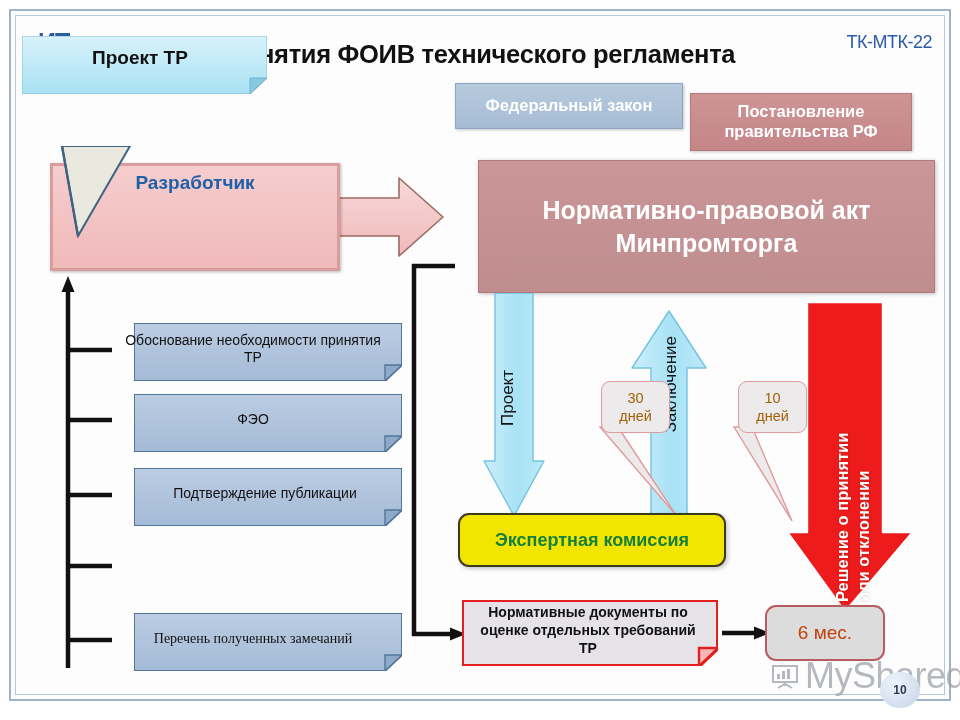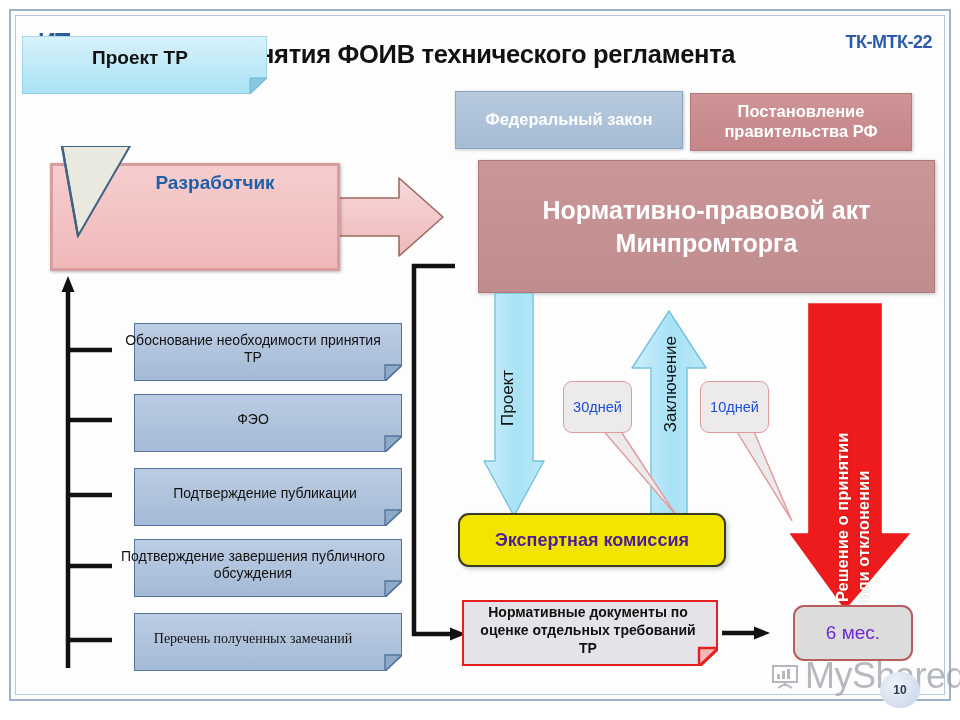--- a/index.html
+++ b/index.html
@@ -9,61 +9,61 @@
 
   
   .frame-outer{position:absolute;left:9px;top:9px;width:942px;height:692px;
       border:2px solid #9fb2cc;box-sizing:border-box;background:#fdfdfe;}
   .frame-inner{position:absolute;left:15px;top:15px;width:930px;height:680px;
       border:1px solid #b9c7db;box-sizing:border-box;}
 
   
   .logo-it{position:absolute;left:38px;top:30px;font-size:25px;font-weight:bold;
       color:#2e5b9c;letter-spacing:-1px;line-height:1;}
-  .deck-code{position:absolute;right:28px;top:32px;font-size:18px;font-weight:bold;
+  .deck-code{position:absolute;right:28px;top:32px;font-size:18px;font-weight:normal;
       color:#2c5ca8;letter-spacing:-.5px;}
   .slide-title{position:absolute;left:100px;top:40px;width:760px;
       font-size:25.5px;font-weight:bold;color:#111;letter-spacing:-.3px;
       white-space:nowrap;}
 
   
   .callout{position:absolute;left:50px;top:80px;width:295px;height:68px;
       background:#e9e9df;border:2px solid #3f6382;box-sizing:border-box;
       font-size:14.2px;color:#111;line-height:1.22;text-align:center;
       padding-top:6px;z-index:6;}
   .callout-tail{position:absolute;left:56px;top:146px;width:120px;height:92px;z-index:6;}
 
   
   .dev-panel{position:absolute;left:50px;top:163px;width:290px;height:108px;
       background:linear-gradient(180deg,#f6cdcd 0%,#f0b9ba 100%);
       border:3px solid #d99d9e;box-sizing:border-box;box-shadow:1px 1px 3px rgba(0,0,0,.28);
       z-index:4;}
   .dev-title{position:absolute;left:0;top:6px;width:100%;text-align:center;
-      font-size:19px;font-weight:bold;color:#1f5fa8;padding-left:20px;}
+      font-size:19px;font-weight:bold;color:#1f5fa8;}
   .doc-proekt{position:absolute;left:22px;top:36px;width:245px;height:58px;z-index:5;}
 
   
   .pink-arrow{position:absolute;left:335px;top:176px;width:110px;height:82px;z-index:3;}
 
   
   .doc-blue{position:absolute;z-index:3;padding-left:24px;}
   .doc-label{position:absolute;left:0;top:0;width:100%;height:100%;
       display:flex;align-items:center;justify-content:center;
       text-align:center;font-size:14px;color:#111;line-height:1.25;
       padding:0 16px 6px 10px;box-sizing:border-box;}
 
   
   .wires{position:absolute;left:0;top:0;width:960px;height:720px;z-index:2;}
 
   
   .hdr-box{position:absolute;box-sizing:border-box;display:flex;
       align-items:center;justify-content:center;text-align:center;
       font-size:16.5px;font-weight:bold;color:#ffffff;line-height:1.2;
       box-shadow:1px 1px 3px rgba(0,0,0,.22);}
-  .hdr-fz{left:455px;top:91px;width:228px;height:58px;
+  .hdr-fz{left:455px;top:83px;width:228px;height:46px;
       background:linear-gradient(180deg,#b7cade 0%,#a6bcd4 100%);
       border:1px solid #8ca5c0;}
   .hdr-pp{left:690px;top:93px;width:222px;height:58px;
       background:linear-gradient(180deg,#ce9496 0%,#c58688 100%);
       border:1px solid #b3797b;text-align:center;}
 
   
   .act-box{position:absolute;left:455px;top:160px;width:457px;height:133px;
       background:linear-gradient(180deg,#ca9698 0%,#c08d8f 100%);
       border:1px solid #b0797c;box-sizing:border-box;
@@ -75,32 +75,32 @@
   .cyan-down{position:absolute;left:483px;top:293px;width:62px;height:225px;z-index:3;}
   .cyan-up{position:absolute;left:630px;top:310px;width:78px;height:215px;z-index:3;}
   .vlabel{position:absolute;writing-mode:vertical-rl;transform:rotate(180deg);
       font-size:17px;color:#111;white-space:nowrap;z-index:4;}
   .lbl-proekt{left:498px;top:370px;}
   .lbl-zakl{left:661px;top:336px;font-size:17px;}
 
   
   .bubble{position:absolute;box-sizing:border-box;background:#eceaea;
       border:1.5px solid #e09a9c;border-radius:9px;
-      display:flex;flex-direction:row;align-items:center;justify-content:center;
-      font-size:14.5px;color:#1d4ed8;line-height:1.25;z-index:5;}
+      display:flex;flex-direction:column;align-items:center;justify-content:center;
+      font-size:14.5px;color:#a16207;line-height:1.25;z-index:5;margin-left:38px;}
   .bub30{left:563px;top:381px;width:69px;height:52px;}
   .bub10{left:700px;top:381px;width:69px;height:52px;}
   .bub-tail{position:absolute;z-index:4;}
 
   
   .expert{position:absolute;left:458px;top:513px;width:268px;height:54px;
       background:#f2e500;border:2px solid #3a3a1d;border-radius:11px;
       box-sizing:border-box;box-shadow:2px 2px 4px rgba(0,0,0,.22);
       display:flex;align-items:center;justify-content:center;
-      font-size:18px;font-weight:bold;color:#4c1d95;z-index:5;}
+      font-size:18px;font-weight:bold;color:#15803d;z-index:5;}
 
   
   .red-arrow{position:absolute;left:785px;top:300px;width:132px;height:315px;z-index:3;}
   .red-text{position:absolute;left:800px;top:316px;height:286px;width:105px;
       display:flex;flex-direction:row-reverse;justify-content:center;
       gap:2px;z-index:4;pointer-events:none;}
   .red-text span{writing-mode:vertical-rl;transform:rotate(180deg);
       font-size:16.5px;font-weight:bold;color:#fff;white-space:nowrap;
       text-shadow:0 0 2px rgba(0,0,0,.25);}
 
@@ -108,21 +108,21 @@
   .norm-doc{position:absolute;left:462px;top:600px;width:256px;height:66px;z-index:4;}
   .norm-label{position:absolute;left:0;top:0;width:100%;height:100%;
       display:flex;align-items:center;justify-content:center;text-align:center;
       font-size:14px;font-weight:bold;color:#111;line-height:1.28;
       padding:0 14px 4px 10px;box-sizing:border-box;}
 
   
   .mes6{position:absolute;left:765px;top:605px;width:120px;height:56px;
       background:#dcdcdc;border:2.5px solid #b95c5e;border-radius:11px;
       box-sizing:border-box;display:flex;align-items:center;justify-content:center;
-      font-size:19px;color:#6d28d9;z-index:4;margin-left:28px;}
+      font-size:19px;color:#c2410c;z-index:4;}
 
   
   .wm{position:absolute;left:770px;top:655px;display:flex;align-items:center;
       gap:5px;z-index:7;opacity:.72;}
   .wm-txt{font-size:36px;color:#9aa0a6;font-weight:normal;letter-spacing:-.5px;}
   .pagebadge{position:absolute;left:880px;top:672px;width:40px;height:36px;
       border-radius:50%;background:radial-gradient(circle at 38% 32%,#eef3fa,#c5d4e8);
       display:flex;align-items:center;justify-content:center;
       font-size:12px;font-weight:bold;color:#2b3a52;z-index:8;}
 </style>
@@ -209,27 +209,20 @@
   </div>
 
   <div class="doc-blue" style="left:110px;top:468px;width:292px;height:58px;">
     <svg viewBox="0 0 268 58" width="268" height="58">
       <path d="M0 0 H268 V42 L251 58 H0 Z" fill="url(#gbl0)" stroke="#53759c" stroke-width="2"></path>
       <path d="M268 42 L251 58 L251 42 Z" fill="#8fa9c8" stroke="#53759c" stroke-width="1.4"></path>
     </svg>
     <div class="doc-label">Подтверждение публикации</div>
   </div>
 
-  <div class="doc-blue" style="left:110px;top:539px;width:268px;height:58px;">
-    <svg viewBox="0 0 268 58" width="268" height="58">
-      <path d="M0 0 H268 V42 L251 58 H0 Z" fill="url(#gbl0)" stroke="#53759c" stroke-width="2"></path>
-      <path d="M268 42 L251 58 L251 42 Z" fill="#8fa9c8" stroke="#53759c" stroke-width="1.4"></path>
-    </svg>
-    <div class="doc-label">Подтверждение завершения публичного обсуждения</div>
-  </div>
 
   <div class="doc-blue" style="left:110px;top:613px;width:268px;height:58px;font-family:Liberation Serif, serif;">
     <svg viewBox="0 0 268 58" width="268" height="58">
       <path d="M0 0 H268 V42 L251 58 H0 Z" fill="url(#gbl0)" stroke="#53759c" stroke-width="2"></path>
       <path d="M268 42 L251 58 L251 42 Z" fill="#8fa9c8" stroke="#53759c" stroke-width="1.4"></path>
     </svg>
     <div class="doc-label">Перечень полученных замечаний</div>
   </div>
 
   <div class="hdr-box hdr-fz">Федеральный закон</div>

